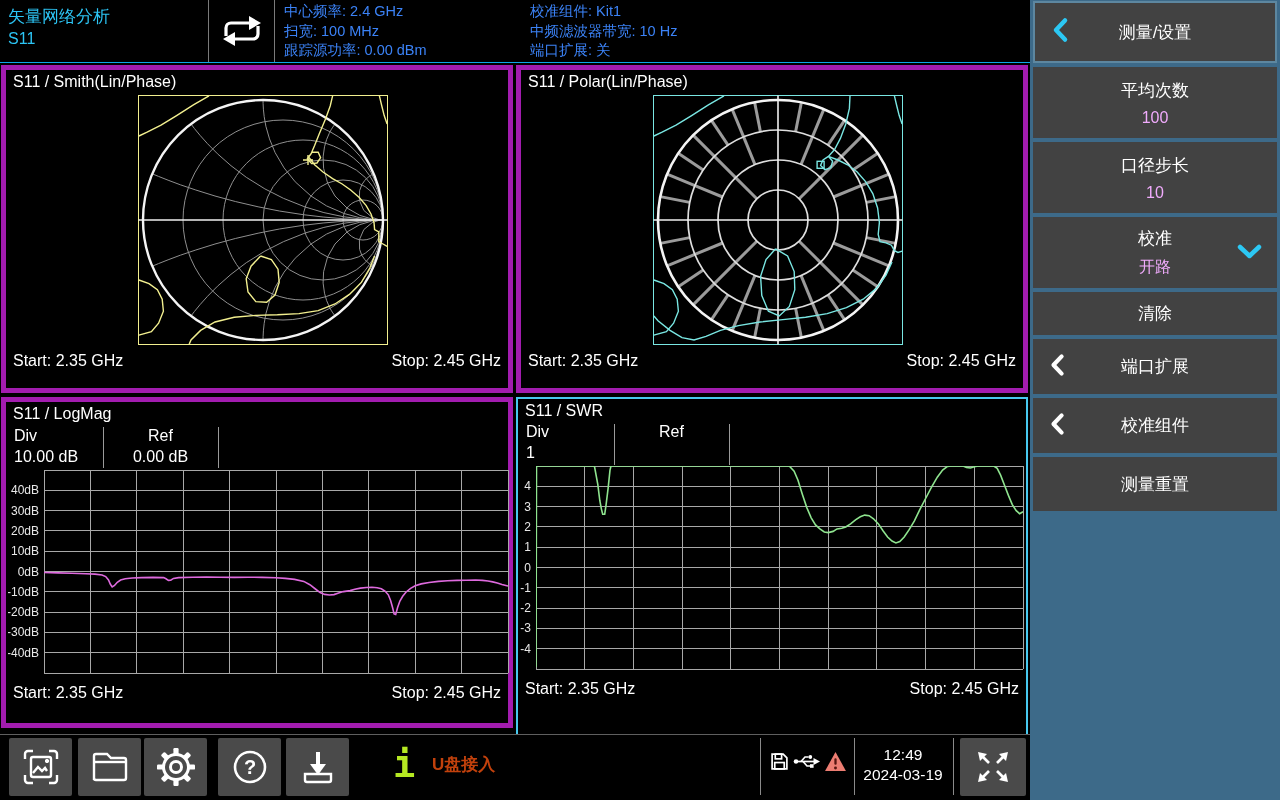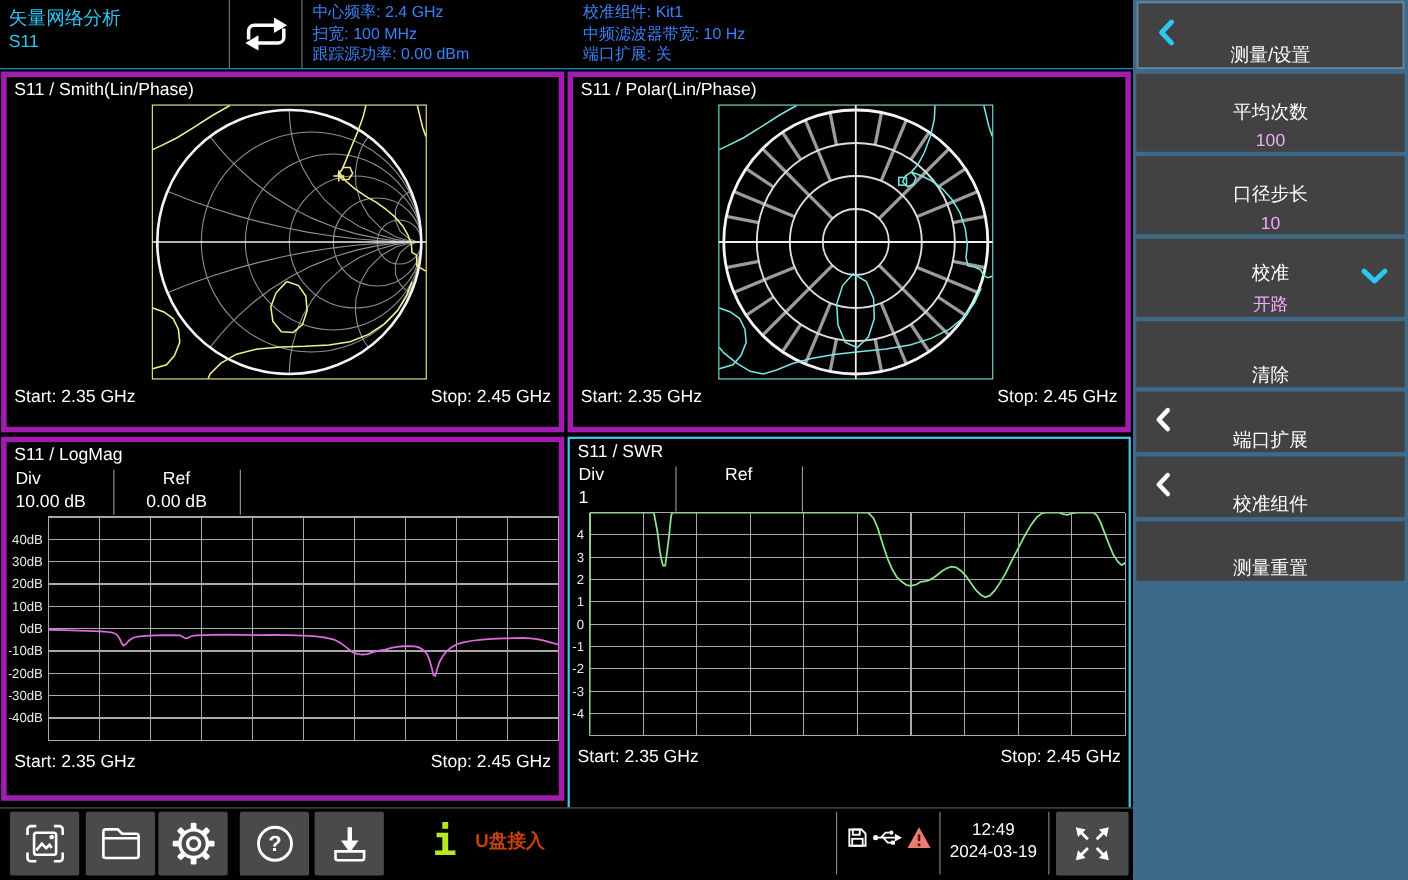--- a/index.html
+++ b/index.html
@@ -18,21 +18,21 @@
   .panel{position:absolute;background:#000;border:5px solid #a21caf;box-sizing:border-box;}
   .panel.active{border:2px solid #47c9ef;}
   .p-title{position:absolute;left:7px;top:3px;font-size:16px;color:#fff;white-space:nowrap;}
   .p-startstop{position:absolute;left:7px;right:7px;top:282px;display:flex;justify-content:space-between;font-size:16px;color:#fff;}
   .p-svg{position:absolute;}
   .divref-lab{position:absolute;font-size:16px;color:#fff;}
   .divref-sep{position:absolute;top:25px;width:1px;height:41px;background:#9a9a9a;}
   
   .sidebar{position:absolute;left:1030px;top:0;width:250px;height:800px;background:#3d6a89;}
   .sbtn{position:relative;margin:0 3px 4px 3px;background:#424242;display:flex;flex-direction:column;
-        align-items:center;justify-content:flex-end;gap:7px;cursor:pointer;}
+        align-items:center;justify-content:center;gap:7px;cursor:pointer;}
   .sbtn:first-child{margin-top:1px;border:2px solid #5d87a0;box-sizing:border-box;}
   .sbtn .lab{font-size:17px;color:#fff;}
   .sbtn .val{font-size:16px;color:#f0abfc;}
   .chev-left{position:absolute;left:15px;top:50%;transform:translateY(-50%);}
   .chev-down{position:absolute;right:14px;top:50%;transform:translateY(-50%);}
   
   .sbar{position:absolute;left:0;top:734px;width:1030px;height:66px;background:#000;border-top:1px solid #5f5f5f;}
   .tbtn{position:absolute;top:3px;width:63px;height:58px;background:#4a4a4a;border-radius:2px;
         display:flex;align-items:center;justify-content:center;cursor:pointer;}
   .info-i{position:absolute;left:393px;top:8px;font-family:"DejaVu Sans Mono",monospace;font-weight:bold;
@@ -438,21 +438,21 @@
     </div>
     <div class="sbtn" style="height:71px">
       <span class="lab">校准</span>
       <span class="val">开路</span>
       <span class="chev-down">
         <svg width="27" height="22" viewBox="0 0 27 22">
             <polyline points="4,7 13.5,16 23,7" stroke="#2cc8f4" stroke-width="4.5" fill="none" stroke-linecap="round" stroke-linejoin="round"></polyline>
           </svg>
       </span>
     </div>
-    <div class="sbtn" style="height:60px">
+    <div class="sbtn" style="height:43px">
       <span class="lab">清除</span>
     </div>
     <div class="sbtn" style="height:55px">
       <span class="chev-left">
         <svg width="20" height="25" viewBox="0 0 22 27">
             <polyline points="15,4 6,13.5 15,23" stroke="#fff" stroke-width="4.5" fill="none" stroke-linecap="round" stroke-linejoin="round"></polyline>
           </svg>
       </span>
       <span class="lab">端口扩展</span>
     </div>

